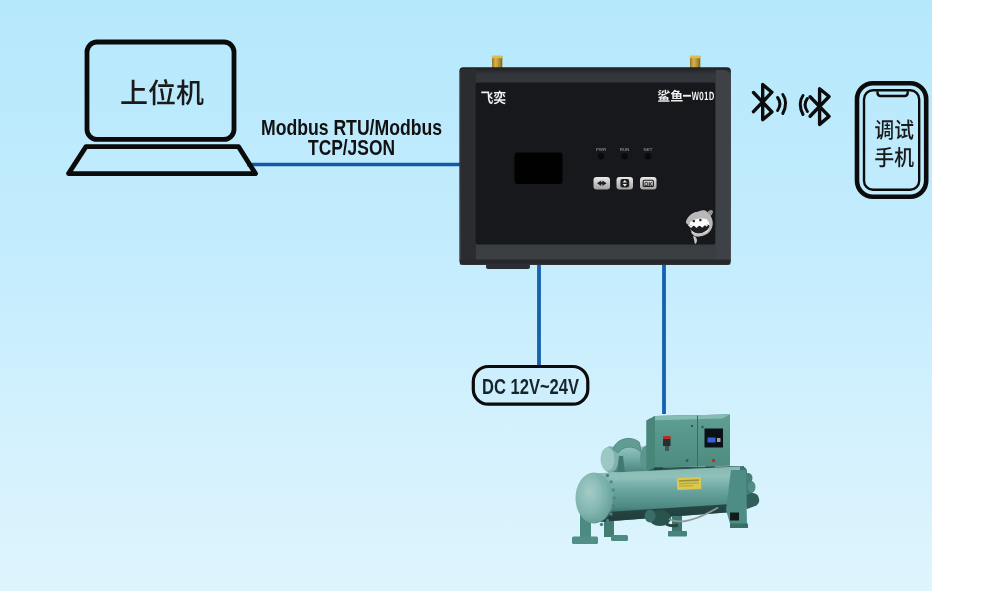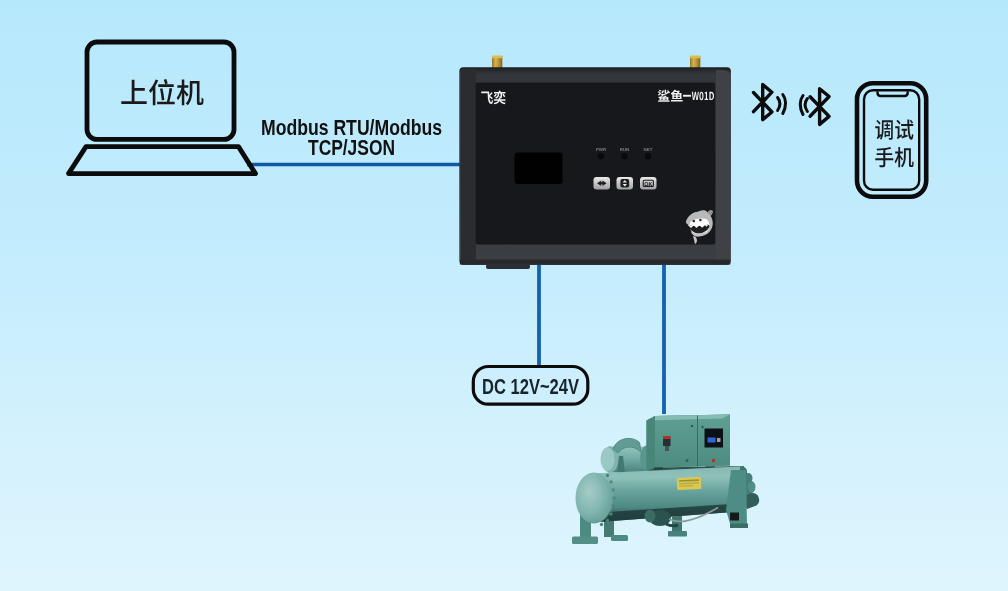--- a/index.html
+++ b/index.html
@@ -1,16 +1,16 @@
 <!DOCTYPE html>
 <html><head><meta charset="utf-8">
 <style>
 html,body{margin:0;padding:0;}
 body{width:1008px;height:591px;overflow:hidden;font-family:"Liberation Sans",sans-serif;}
-#stage{position:relative;width:1008px;height:591px;background:linear-gradient(180deg,#b6e8fc 0%,#c2ecfd 40%,#d3f1fd 72%,#def5fd 100%);}
+#stage{position:relative;width:932px;height:591px;background:linear-gradient(180deg,#b6e8fc 0%,#c2ecfd 40%,#d3f1fd 72%,#def5fd 100%);}
 svg{position:absolute;left:0;top:0;}
 </style></head>
 <body>
 <div id="stage">
 <svg width="1008" height="591" viewBox="0 0 1008 591">
 <defs>
 <linearGradient id="case" x1="0" y1="0" x2="0" y2="1">
  <stop offset="0" stop-color="#1c1e21"></stop>
           <stop offset=".035" stop-color="#33363b"></stop>
           <stop offset=".55" stop-color="#303338"></stop>

